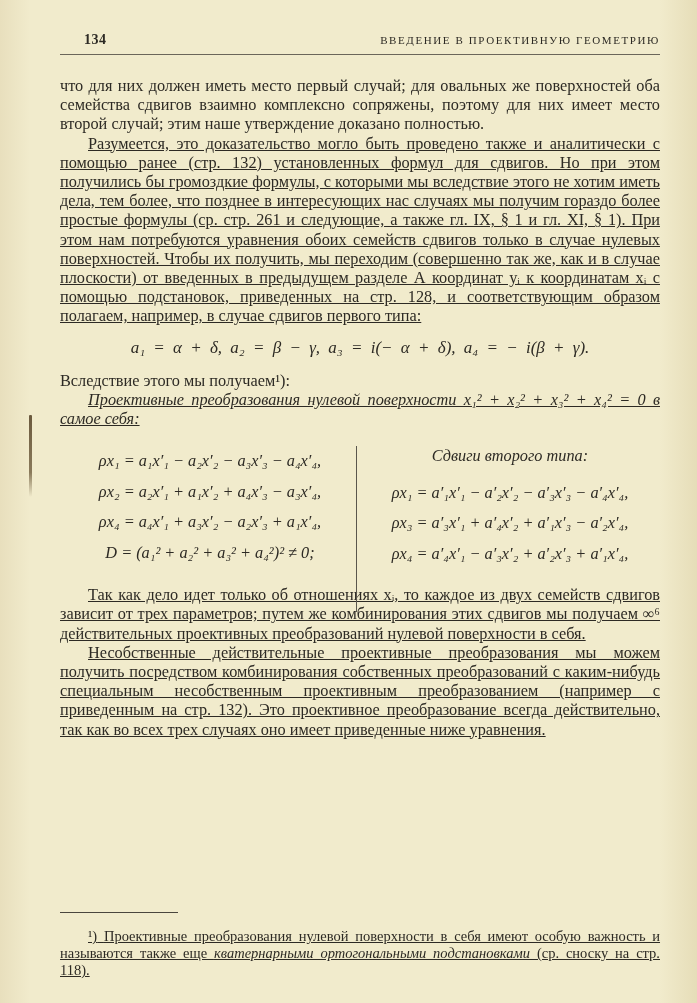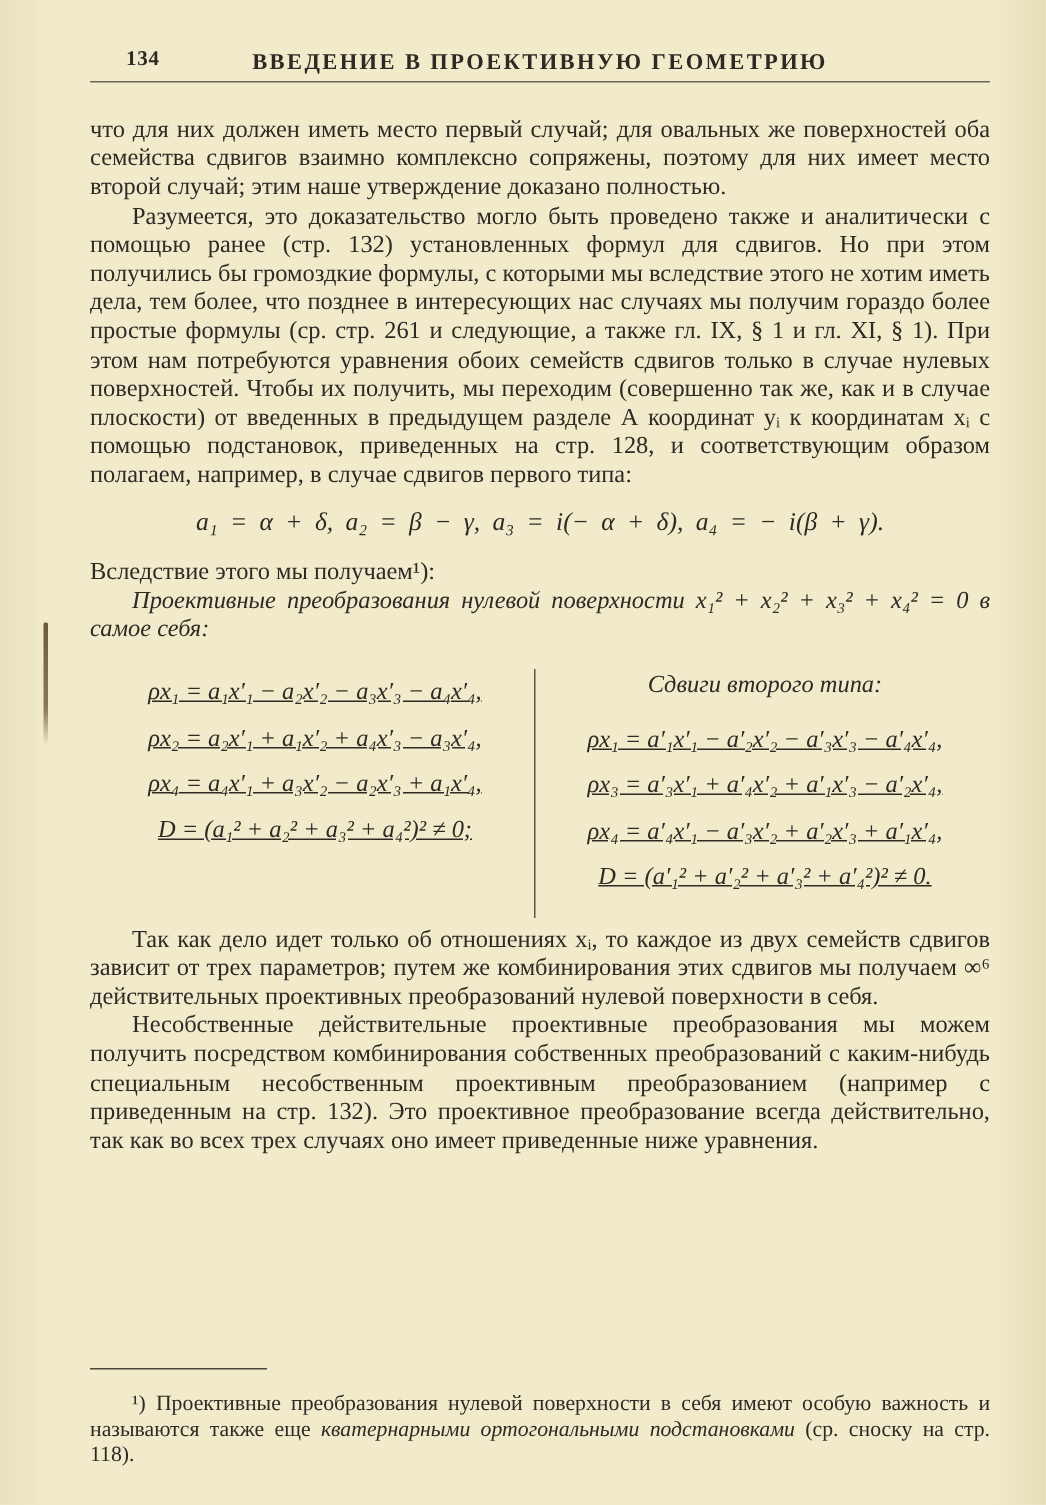--- a/index.html
+++ b/index.html
@@ -10,31 +10,31 @@
       font-family: "Liberation Serif", "DejaVu Serif", serif;
       color: #2d2a24;
       position: relative;
     }
     .page { position: absolute; left: 60px; top: 0; width: 600px; }
     .header {
       position: absolute; top: 32px; left: 0; width: 600px; height: 20px;
       font-size: 14px;
     }
     .header .num { position: absolute; left: 0; top: 0; font-weight: bold; letter-spacing: 0.5px; margin-left: 24px; }
-    .header .title { position: absolute; left: 0; right: 0; text-align: center; top: 2px; font-size: 15px; letter-spacing: 1.6px; font-weight: bold; }
+    .header .title { position: absolute; left: 0; right: 0; text-align: right; top: 2px; font-size: 11px; letter-spacing: 1.6px; font-weight: normal; }
     .header-rule { position: absolute; top: 54px; left: 0; width: 600px; border-top: 1.5px solid #6b665a; }
     .body-text { position: absolute; top: 76px; left: 0; width: 600px; font-size: 16.3px; line-height: 19.2px; text-align: justify; }
     p { margin: 0; }
-    .indent { text-indent: 28px; }
+    .indent { text-indent: 28px; text-decoration: underline; }
     .formula-line { text-align: center; font-style: italic; margin: 12px 0 14px 0; font-size: 17px; word-spacing: 4px; }
     .italic { font-style: italic; }
     .cols { position: relative; margin-top: 18px; display: flex; }
     .col { width: 300px; text-align: center; font-style: italic; }
     .col .heading { margin-bottom: 12px; }
-    .col .eq { line-height: 30.5px; font-size: 16.3px; text-decoration: underline; }
+    .col .eq { line-height: 30.5px; font-size: 16.3px; }
     .col-divider { position: absolute; left: 296px; top: 0; height: 166px; border-left: 1.3px solid #5a564c; }
     .sp { margin-top: 16px; }
     .fn-rule { position: absolute; top: 912px; left: 0; width: 118px; border-top: 1px solid #4a463d; }
     .footnote { position: absolute; top: 928px; left: 0; width: 600px; font-size: 14.5px; line-height: 17px; text-align: justify; }
     .margin-mark { position: absolute; left: 29px; top: 415px; width: 3px; height: 82px; background: linear-gradient(#6b5a3e, #8a7a5a 70%, rgba(138,122,90,0)); border-radius: 1px; }
   </style>
 </head>
 <body>
 
 <div class="margin-mark"></div>
@@ -59,21 +59,20 @@
         <div class="eq">ρx₁ = a₁x′₁ − a₂x′₂ − a₃x′₃ − a₄x′₄,</div>
         <div class="eq">ρx₂ = a₂x′₁ + a₁x′₂ + a₄x′₃ − a₃x′₄,</div>
         <div class="eq">ρx₄ = a₄x′₁ + a₃x′₂ − a₂x′₃ + a₁x′₄,</div>
         <div class="eq">D = (a₁² + a₂² + a₃² + a₄²)² ≠ 0;</div>
       </div>
       <div class="col">
         <div class="heading">Сдвиги второго типа:</div>
         <div class="eq">ρx₁ = a′₁x′₁ − a′₂x′₂ − a′₃x′₃ − a′₄x′₄,</div>
         <div class="eq">ρx₃ = a′₃x′₁ + a′₄x′₂ + a′₁x′₃ − a′₂x′₄,</div>
         <div class="eq">ρx₄ = a′₄x′₁ − a′₃x′₂ + a′₂x′₃ + a′₁x′₄,</div>
-        <div class="eq">D = (a′₁² + a′₂² + a′₃² + a′₄²)² ≠ 0.</div>
       </div>
     </div>
 
     <p class="indent sp">Так как дело идет только об отношениях xᵢ, то каждое из двух семейств сдвигов зависит от трех параметров; путем же комбинирования этих сдвигов мы получаем ∞⁶ действительных проективных преобразований нулевой поверхности в себя.</p>
     <p class="indent">Несобственные действительные проективные преобразования мы можем получить посредством комбинирования собственных преобразований с каким-нибудь специальным несобственным проективным преобразованием (например с приведенным на стр. 132). Это проективное преобразование всегда действительно, так как во всех трех случаях оно имеет приведенные ниже уравнения.</p>
   </div>
 
   <div class="fn-rule"></div>
   <div class="footnote">
     <p class="indent"><span>¹)</span> <span>Проективные преобразования нулевой поверхности в себя имеют особую важность и называются также еще </span><span class="italic">кватернарными ортогональными подстановками</span><span> (ср. сноску на стр. 118).</span></p>

